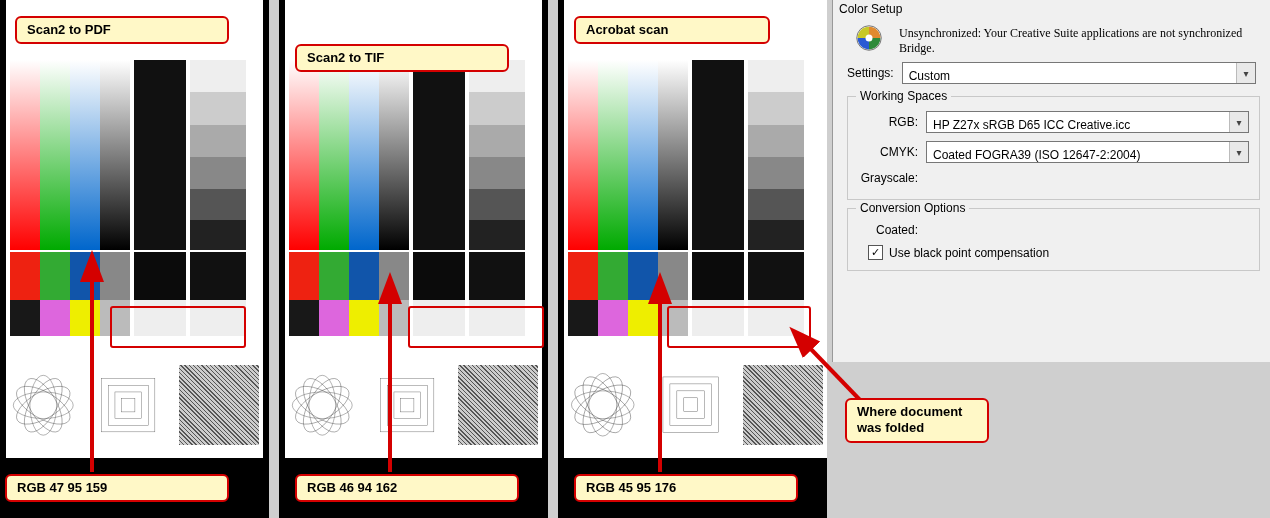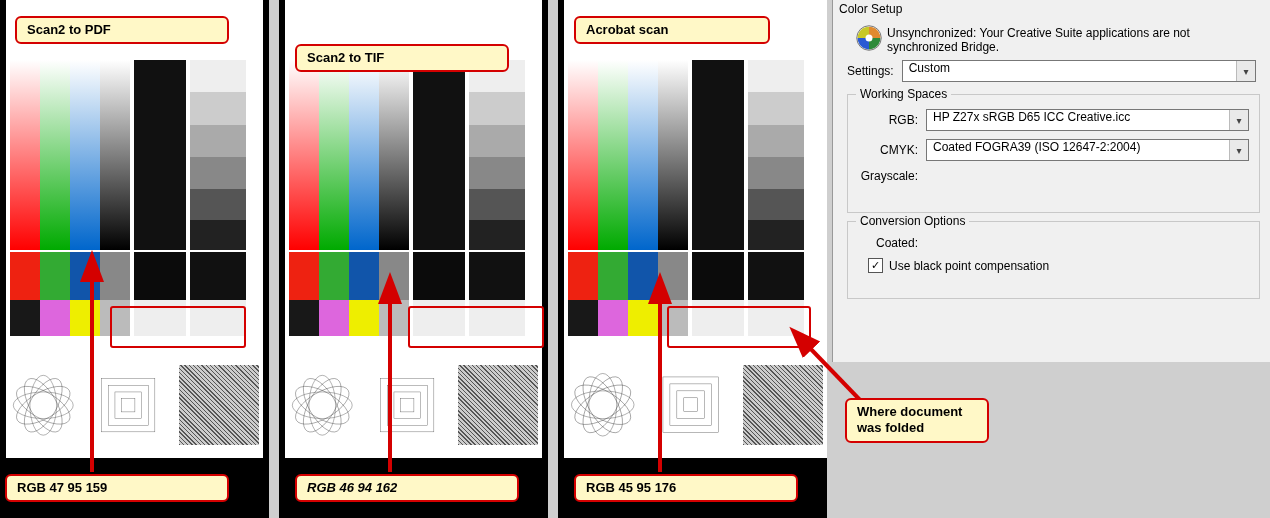--- a/index.html
+++ b/index.html
@@ -44,32 +44,32 @@
   .patterns .hatch{width:80px;height:80px;background:repeating-linear-gradient(45deg,#555 0 1px,#ccc 1px 3px);}
 
   
   .callout{position:absolute;background:#fff8c7;border:2px solid #d40000;border-radius:6px;padding:4px 10px;font-weight:bold;font-size:13px;white-space:pre-line;line-height:1.25;}
   .redbox{position:absolute;border:2px solid #d40000;border-radius:3px;}
   .arrow-svg{position:absolute;overflow:visible;pointer-events:none;}
 
   
   .panel{position:absolute;top:0;right:0;width:437px;height:362px;background:#f0f0f0;border-left:1px solid #999;font-size:12px;}
   .panel .title{padding:2px 6px;font-size:12px;}
-  .warnrow{display:flex;gap:4px;padding:6px 14px 2px 22px;align-items:flex-start;}
+  .warnrow{display:flex;gap:16px;padding:6px 14px 2px 22px;align-items:flex-start;font-family:Liberation Serif, serif;}
   .warnrow .icon{width:28px;height:28px;flex:0 0 28px;}
   .warnrow .txt{flex:1;padding-top:2px;}
 
   .row{display:flex;align-items:center;gap:8px;padding:4px 14px;}
   .row label{width:auto;text-align:right;}
-  .sel{flex:1;height:20px;border:1px solid #777;background:#fff;display:flex;align-items:flex-start;position:relative;}
+  .sel{flex:1;height:20px;border:1px solid #777;background:#fff;display:flex;align-items:flex-end;position:relative;}
   .sel span{padding:0 6px;flex:1;white-space:nowrap;overflow:hidden;}
   .sel .dd{width:18px;align-self:stretch;border-left:1px solid #bbb;background:#e9e9e9;display:flex;align-items:center;justify-content:center;}
   .sel .dd::after{content:"▾";font-size:10px;color:#444;}
 
-  .group{margin:8px 10px 4px 14px;border:1px solid #c8c8c8;padding:10px 10px 25px 10px;position:relative;}
+  .group{margin:8px 10px 4px 14px;border:1px solid #c8c8c8;padding:10px 10px 10px 10px;position:relative;}
   .group .legend{position:absolute;top:-8px;left:8px;background:#f0f0f0;padding:0 4px;}
   .group .grow{display:flex;align-items:center;gap:8px;padding:4px 0;}
   .group .grow label{width:60px;text-align:right;}
 
   .chk{display:flex;align-items:center;gap:6px;padding:4px 0 0 10px;}
   .chkbox{width:13px;height:13px;border:1px solid #555;background:#fff;display:flex;align-items:center;justify-content:center;font-size:11px;line-height:1;}
 </style>
 </head>
 <body>
 
@@ -286,21 +286,21 @@
           </div>
       </div>
     </div>
   </div>
 
   <div class="callout" style="left:15px;top:16px;width:190px;">Scan2 to PDF</div>
   <div class="callout" style="left:295px;top:16px;width:190px;margin-top:28px;">Scan2 to TIF</div>
   <div class="callout" style="left:574px;top:16px;width:172px;">Acrobat scan</div>
 
   <div class="callout" style="left:5px;top:474px;width:200px;">RGB 47 95 159</div>
-  <div class="callout" style="left:295px;top:474px;width:200px;font-style:italic;">RGB 46 94 162</div>
+  <div class="callout" style="left:295px;top:474px;width:200px;">RGB 46 94 162</div>
   <div class="callout" style="left:574px;top:474px;width:200px;">RGB 45 95 176</div>
 
   <div class="redbox" style="left:110px;top:306px;width:132px;height:38px;"></div>
   <div class="redbox" style="left:408px;top:306px;width:132px;height:38px;"></div>
   <div class="redbox" style="left:667px;top:306px;width:140px;height:38px;"></div>
 
   <svg class="arrow-svg" style="left:0;top:0;width:1270px;height:518px;">
     <defs>
       <marker id="ah" markerWidth="10" markerHeight="10" refX="2" refY="3" orient="auto">
         <path d="M0,0 L0,6 L8,3 z" fill="#d40000"></path>

